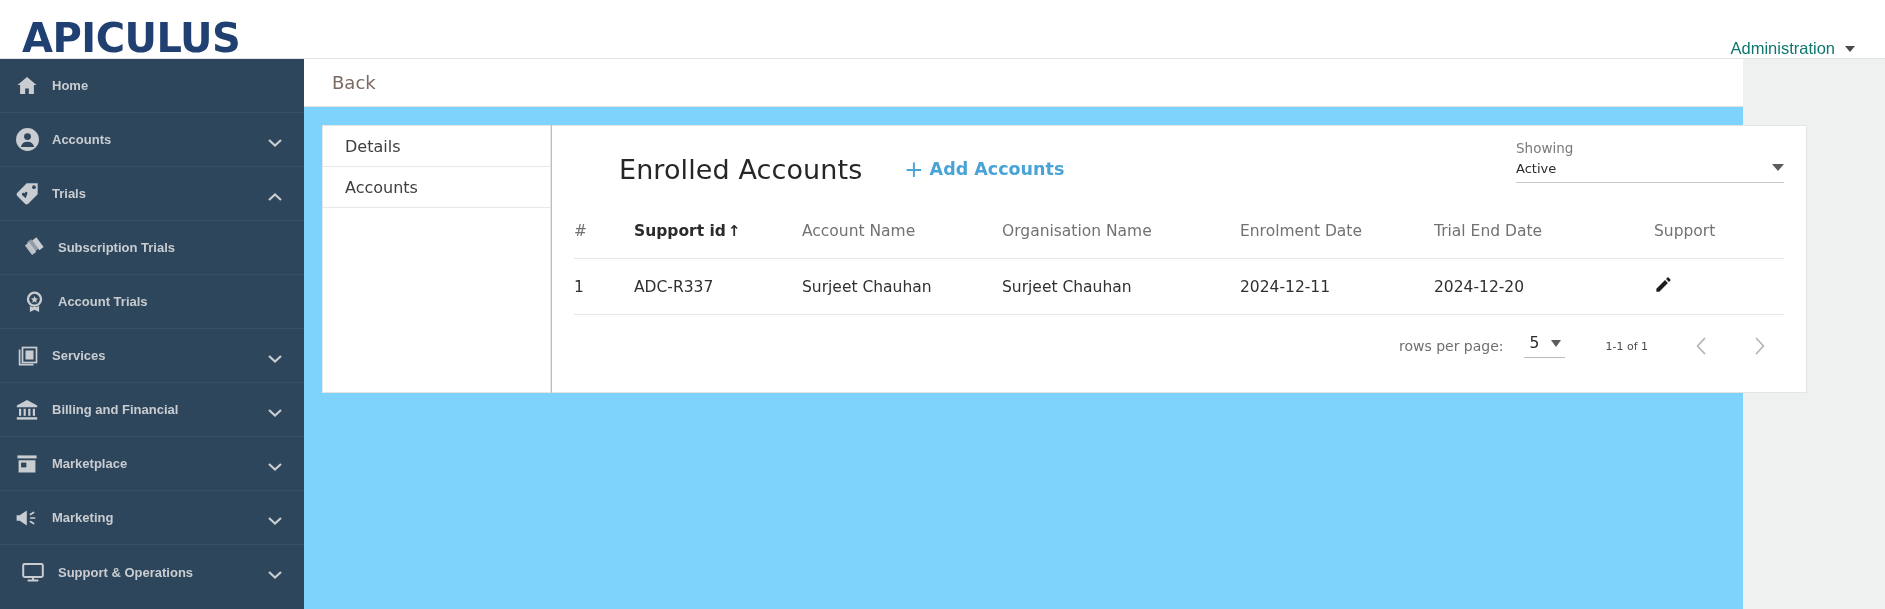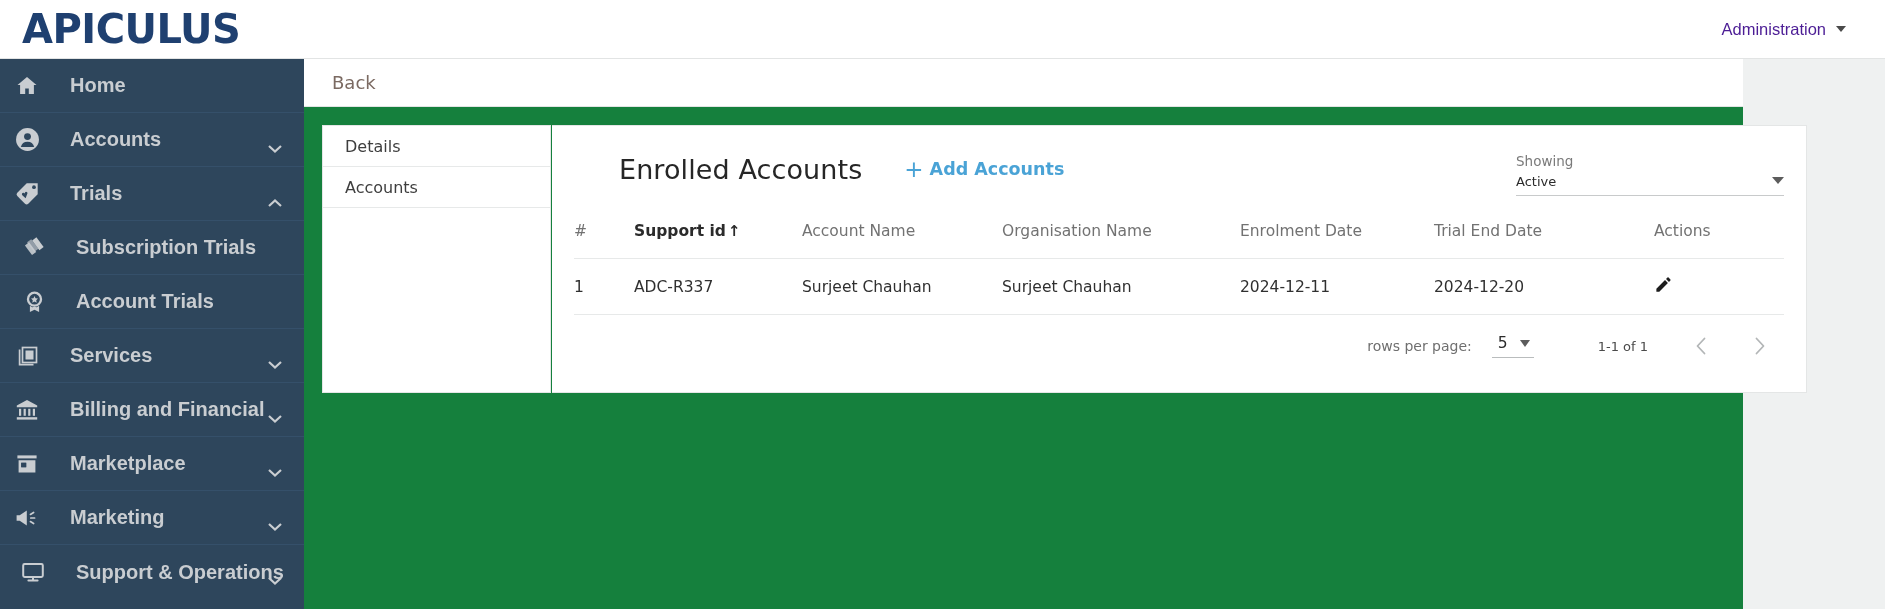--- a/index.html
+++ b/index.html
@@ -11,31 +11,31 @@
   }
 
   #app { position: relative; width: 1885px; height: 609px; }
 
   
   .topbar {
     position: absolute; top: 0; left: 0;
     width: 1885px; height: 59px;
     background: #ffffff;
     border-bottom: 1px solid #e2e4e4;
-    display: flex; align-items: center; justify-content: space-between;
+    display: flex; align-items: flex-end; justify-content: space-between;
   }
   .logo-wrap { padding-left: 22px; display: flex; align-items: center; }
   .logo-text {
     font-size: 40px; font-weight: 700; letter-spacing: -0.5px;
     color: #1f4070; font-family: "DejaVu Sans", sans-serif;
     line-height: 1;
   }
   .admin-menu {
-    padding-right: 39px; display: flex; align-items: center; gap: 10px;
-    color: #4c1d95; font-size: 16.5px; cursor: pointer;
+    padding-right: 30px; display: flex; align-items: center; gap: 10px;
+    color: #0f766e; font-size: 16.5px; cursor: pointer;
   }
   .caret-down {
     width: 0; height: 0;
     border-left: 5px solid transparent;
     border-right: 5px solid transparent;
     border-top: 6px solid #4a4a4a;
     display: inline-block;
   }
 
   
@@ -44,24 +44,23 @@
     width: 304px; height: 550px;
     background: #2e465c;
     overflow: hidden;
   }
   .nav-item {
     position: relative;
     display: flex; align-items: center;
     height: 54px;
     padding-left: 14px; padding-right: 20px;
     color: #c9cdd1;
-    font-size: 20px; font-weight: 700;
+    font-size: 13px; font-weight: 700;
     cursor: pointer;
     border-bottom: 1px solid #35506a;
-    gap: 18px;
   }
   .nav-item.no-border { border-bottom: none; padding-left: 20px; }
   .nav-item .ico {
     width: 26px; height: 26px; margin-right: 12px;
     display: inline-flex; align-items: center; justify-content: center;
     flex: 0 0 26px;
   }
   .nav-item .ico svg { display: block; }
   .nav-item .lbl { white-space: nowrap; }
   .nav-item .chev {
@@ -69,21 +68,21 @@
     transform: translateY(-50%);
     width: 14px; height: 9px;
   }
   .nav-sub { padding-left: 22px; }
   .nav-sub .ico { width: 24px; height: 24px; flex: 0 0 24px; }
 
   
   .main {
     position: absolute; top: 59px; left: 304px;
     width: 1439px; height: 550px;
-    background: #15803d;
+    background: #7dd3fc;
   }
   .backbar {
     height: 48px; background: #ffffff;
     display: flex; align-items: center;
     padding-left: 28px;
     border-bottom: 1px solid #e2e4e4;
   }
   .back-link {
     color: #7b6a62; font-size: 18px; cursor: pointer;
     font-family: "DejaVu Sans", sans-serif; font-weight: 400;
@@ -135,21 +134,21 @@
   }
   .add-link {
     margin-left: 42px;
     color: #4aa3d6; font-size: 17.5px; font-weight: 700;
     cursor: pointer; display: flex; align-items: center; gap: 6px;
     font-family: "DejaVu Sans", sans-serif;
   }
   .plus-ico { font-size: 23px; line-height: 1; font-weight: 400; }
 
   .showing-box {
-    position: absolute; right: 0; top: 27px;
+    position: absolute; right: 0; top: 14px;
     width: 268px;
   }
   .showing-label { font-size: 13.5px; color: #7a7a7a; font-family: "DejaVu Sans", sans-serif; }
   .showing-select {
     margin-top: 5px;
     display: flex; align-items: flex-end; justify-content: space-between;
     border-bottom: 1px solid #c8cacb;
     padding-bottom: 6px;
     cursor: pointer;
   }
@@ -198,21 +197,21 @@
     border-bottom: 1px solid #b9bcbd; padding: 0 4px 5px 6px;
     cursor: pointer;
   }
   .rpp-val { font-size: 15.5px; color: #2b2b2b; font-family: "DejaVu Sans", sans-serif; }
   .rpp-caret {
     width: 0; height: 0;
     border-left: 5.5px solid transparent;
     border-right: 5.5px solid transparent;
     border-top: 7px solid #5c5c5c;
   }
-  .range { margin-left: 64px; font-size: 13px; color: #4a4a4a; font-family: "DejaVu Sans", sans-serif; }
+  .range { margin-left: 40px; font-size: 11px; color: #4a4a4a; font-family: "DejaVu Sans", sans-serif; }
   .pg-btn {
     margin-left: 42px; width: 22px; height: 22px;
     display: inline-flex; align-items: center; justify-content: center;
     cursor: pointer;
   }
   .pg-btn:last-child { margin-left: 36px; margin-right: 10px; }
   .edit-btn { cursor: pointer; display: inline-flex; }
 </style>
 </head>
 <body>
@@ -422,21 +421,21 @@
               <th class="col-orgnm">
                 <span>Organisation Name</span>
               </th>
               <th class="col-enrol">
                 <span>Enrolment Date</span>
               </th>
               <th class="col-trial">
                 <span>Trial End Date</span>
               </th>
               <th class="col-act">
-                <span>Actions</span>
+                <span>Support</span>
               </th>
             </tr>
           </thead>
           <tbody>
             <tr>
               <td class="col-num">1</td>
               <td class="col-acctid">ADC-R337</td>
               <td class="col-acctnm">Surjeet Chauhan</td>
               <td class="col-orgnm">Surjeet Chauhan</td>
               <td class="col-enrol">2024-12-11</td>

